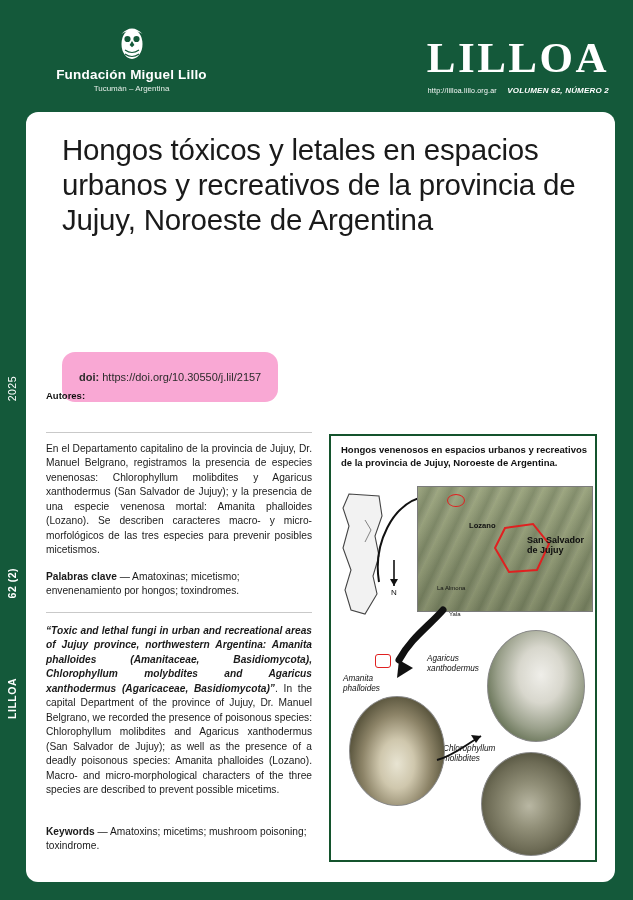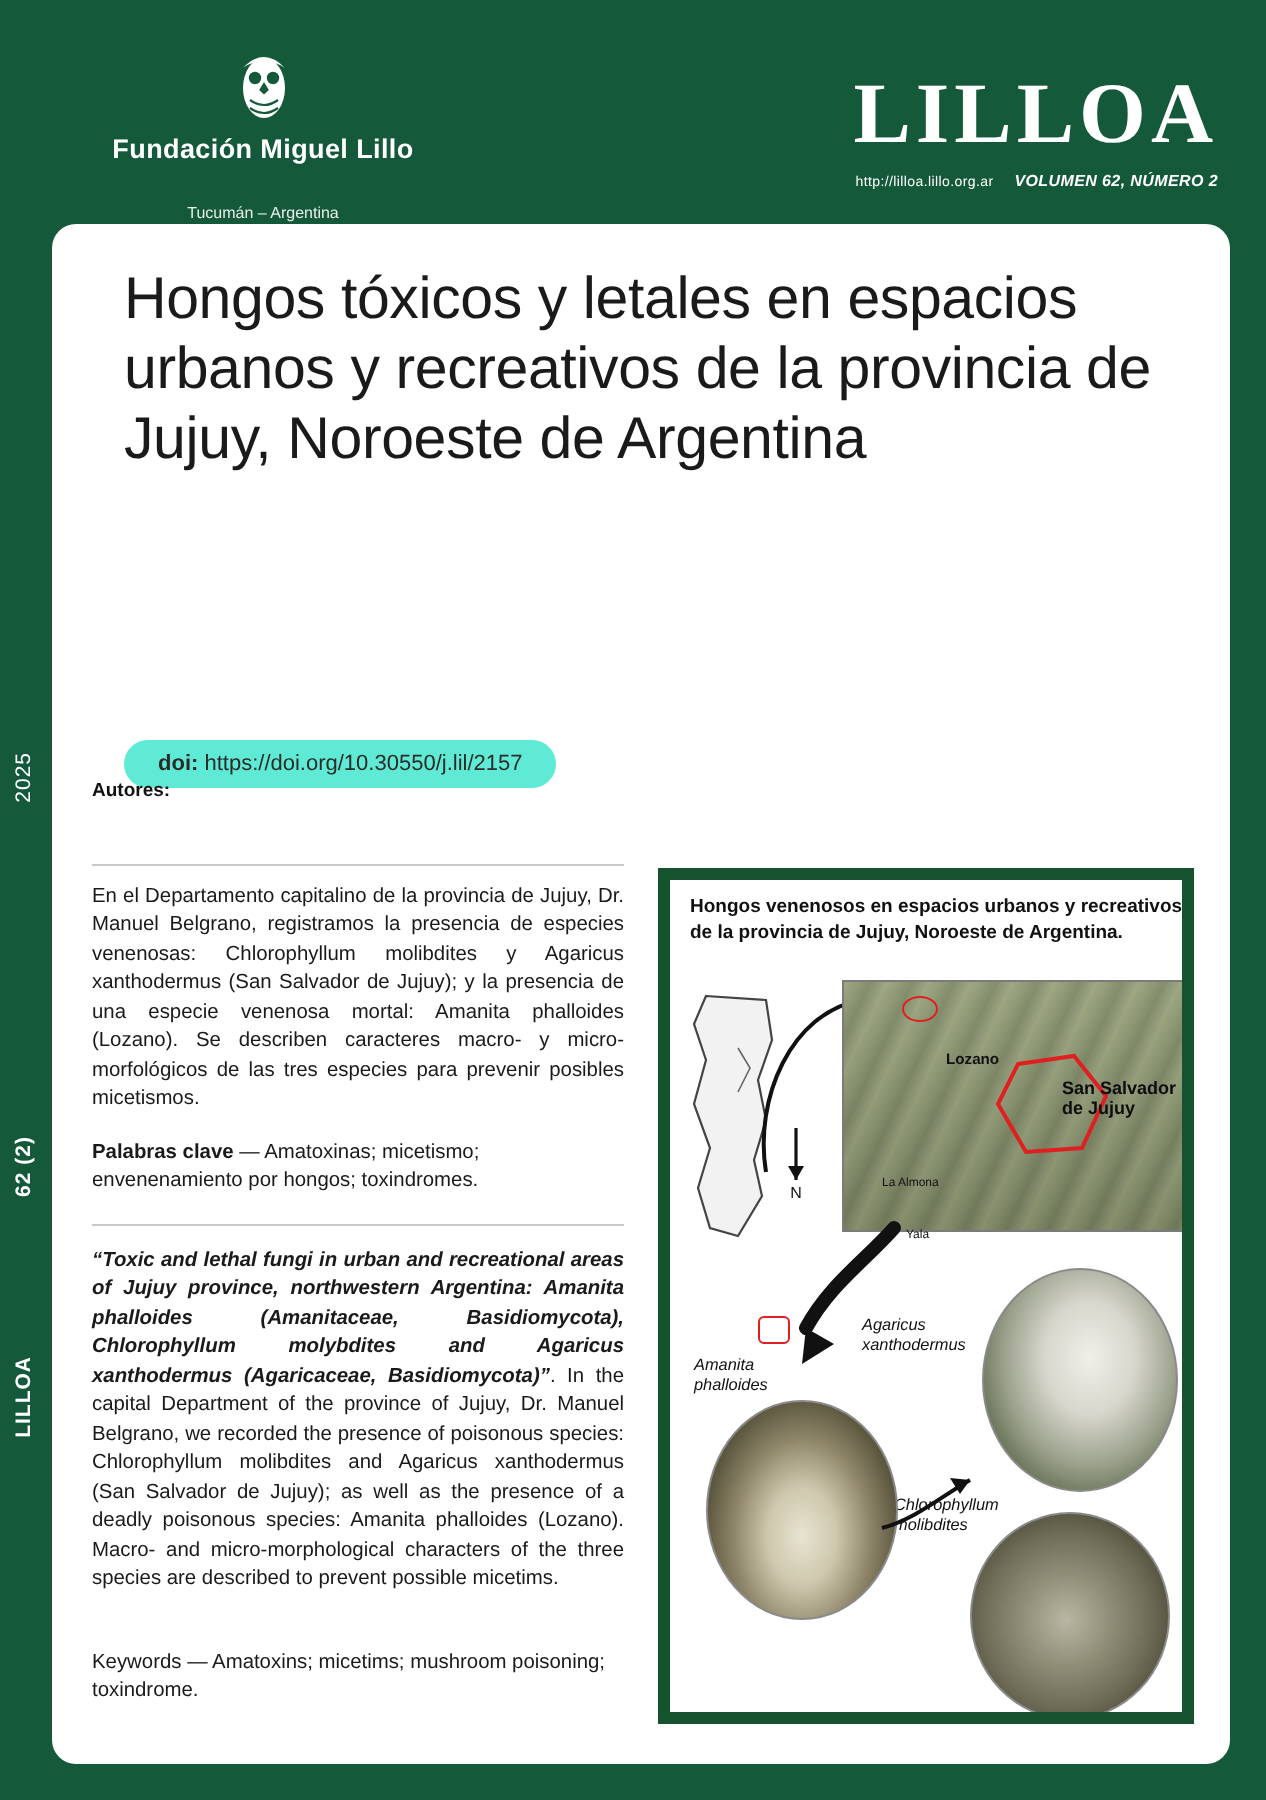--- a/index.html
+++ b/index.html
@@ -35,21 +35,21 @@
     width: 34px; height: 40px;
   }
   .brand-name {
     font-size: 13.5px;
     font-weight: bold;
     letter-spacing: 0.2px;
     color: #ffffff;
   }
   .brand-sub {
     font-size: 8px;
-    margin-top: 20px;
+    margin-top: 2px;
     color: #e6efe9;
   }
   .masthead {
     position: absolute;
     right: 24px; top: 36px;
     text-align: right;
     color: #ffffff;
   }
   .masthead-title {
     font-family: "Liberation Serif", serif;
@@ -122,26 +122,25 @@
     font-size: 19.5px;
     line-height: 1.26;
     color: #1a1a1a;
   }
   .subtitle i { font-style: italic; }
 
   
   .doi {
     position: absolute;
     left: 36px; top: 240px;
-    background: #5eead4;
+    background: #f9a8d4;
     border-radius: 13px;
-    padding: 6px 17px;
+    padding: 19px 17px;
     font-size: 11px;
     color: #2b2b2b;
-    margin-top: 18px;
   }
   .doi b { font-weight: bold; }
 
   
   .authors-label {
     position: absolute;
     left: 20px; top: 278px;
     font-size: 9.5px;
     font-weight: bold;
     color: #111;
@@ -194,28 +193,28 @@
   .abstract-en i { font-style: italic; }
   .abstract-en b { font-weight: bold; }
   .keywords-en {
     position: absolute;
     left: 20px; top: 713px;
     width: 266px;
     font-size: 10.2px;
     line-height: 1.42;
     color: #1a1a1a;
   }
-  .keywords-en b { font-weight: normal; }
+  .keywords-en b { font-weight: bold; }
 
   
   .figure {
     position: absolute;
     left: 303px; top: 322px;
     width: 268px; height: 428px;
-    border: 6px solid #14532d;
+    border: 2px solid #14532d;
     background: #ffffff;
     overflow: hidden;
   }
   .figure-caption {
     position: absolute;
     left: 10px; top: 8px;
     width: 248px;
     font-size: 9.5px;
     font-weight: bold;
     line-height: 1.35;

